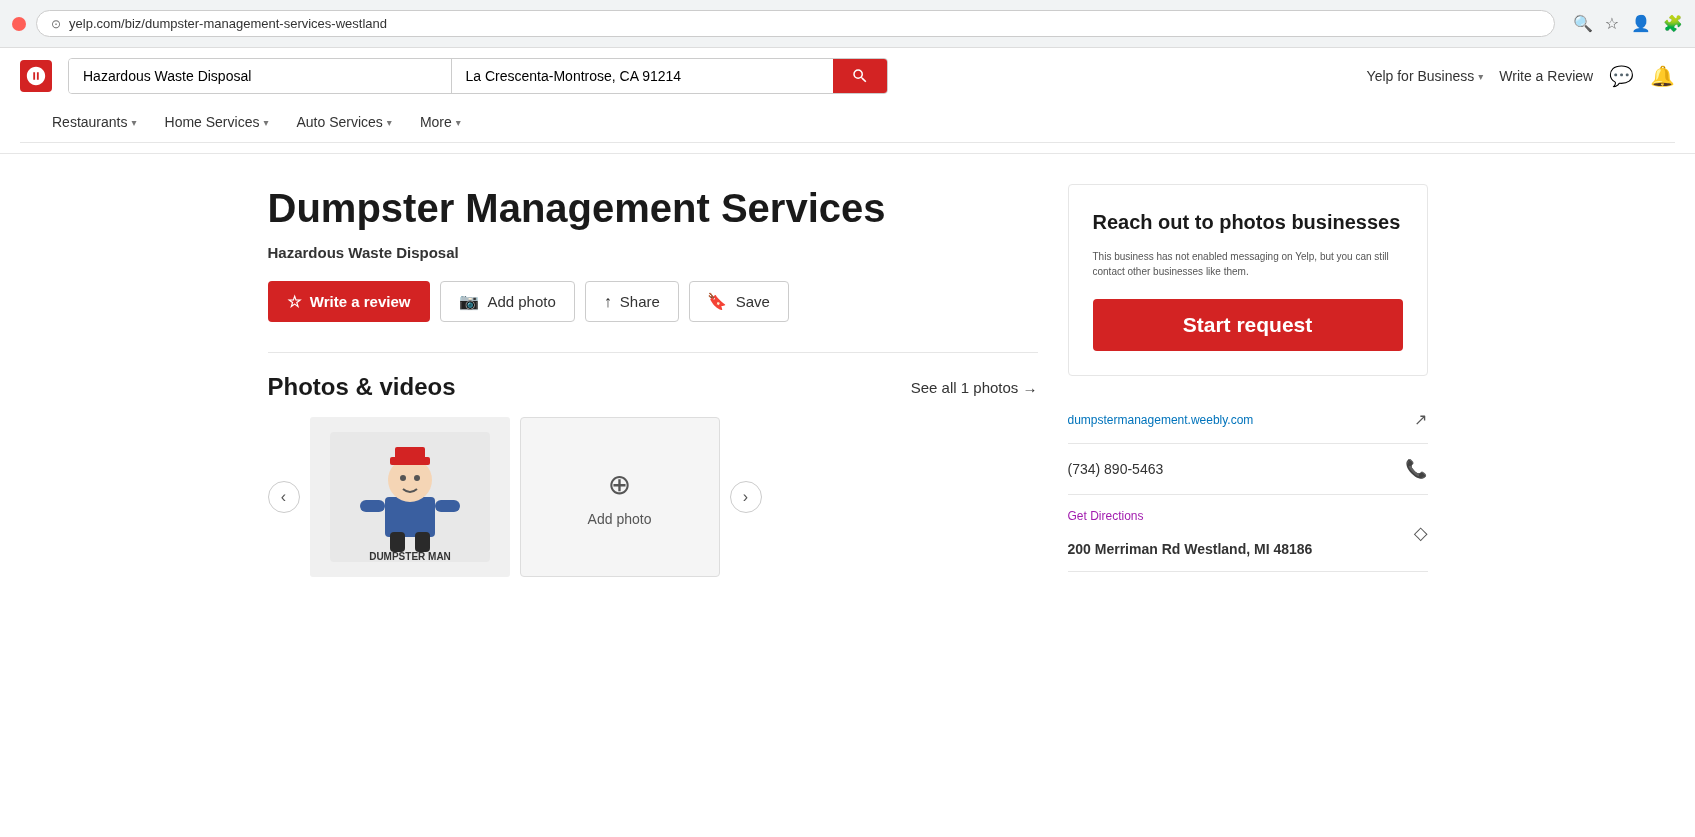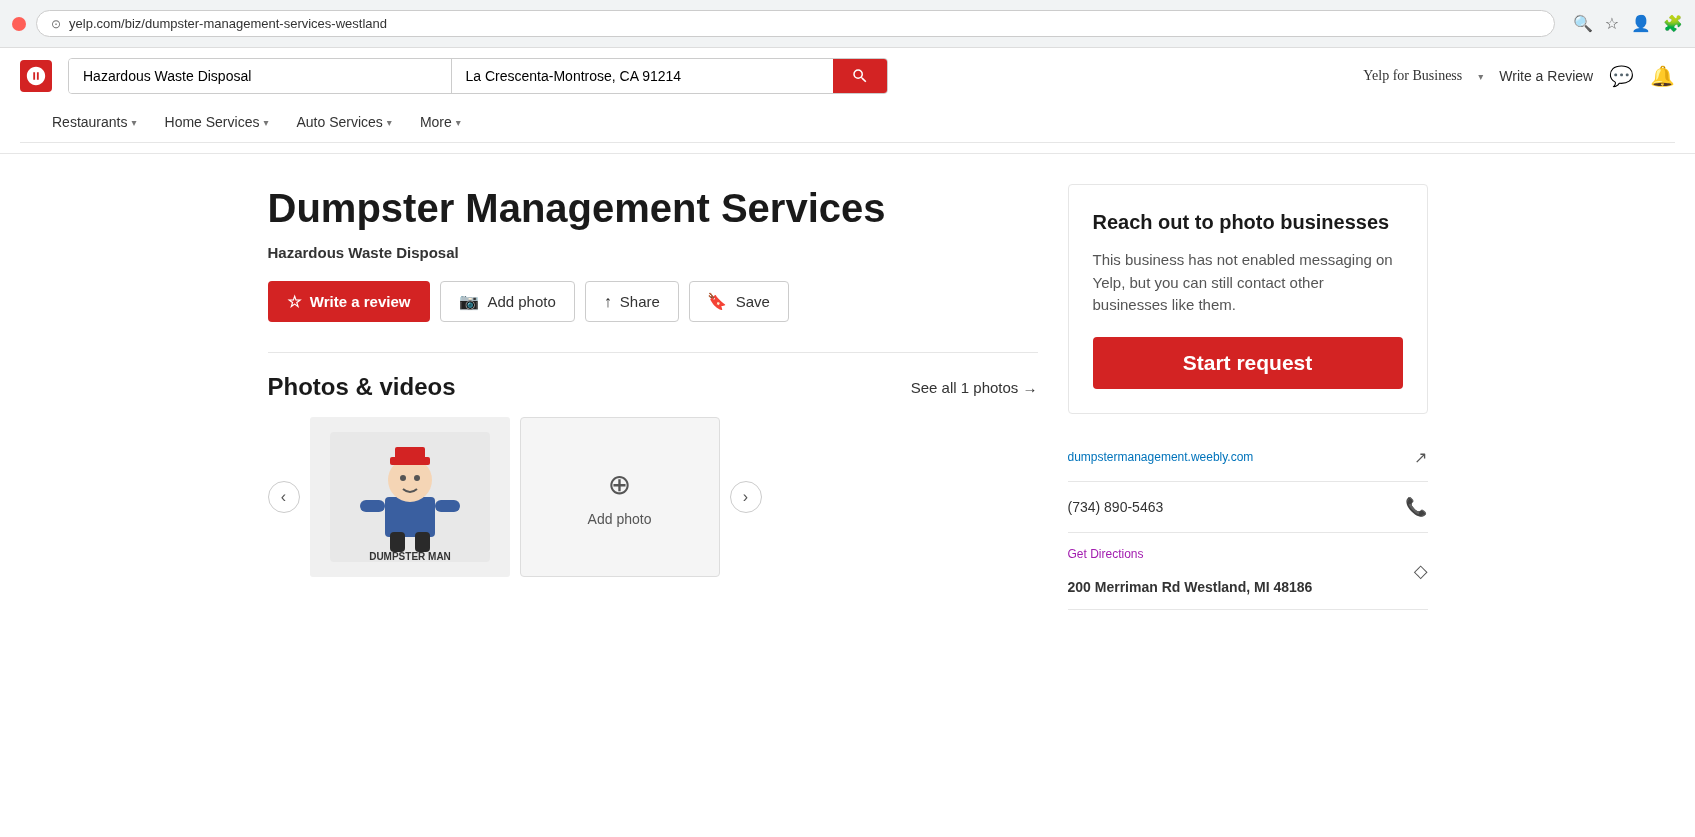--- a/index.html
+++ b/index.html
@@ -91,21 +91,21 @@
       display: flex;
       align-items: center;
       gap: 16px;
       margin-left: auto;
     }
     .yelp-for-business {
       font-size: 14px;
       color: #333;
       cursor: pointer;
       white-space: nowrap;
-      display: flex; align-items: center; gap: 16px; font-family: Liberation Serif, serif;
+      display: flex; align-items: center; gap: 4px;
     }
     .write-review-link {
       font-size: 14px;
       color: #333;
       cursor: pointer;
       white-space: nowrap;
       font-weight: 500;
     }
     .header-icon { font-size: 20px; color: #555; cursor: pointer; }
 
@@ -265,21 +265,21 @@
       margin-bottom: 20px;
     }
     .sidebar-title {
       font-size: 20px;
       font-weight: 700;
       color: #1a1a1a;
       margin-bottom: 14px;
       line-height: 1.3;
     }
     .sidebar-desc {
-      font-size: 15px;
+      font-size: 10px;
       color: #555;
       line-height: 1.5;
       margin-bottom: 20px;
     }
     .btn-start-request {
       background: #d32323;
       color: white;
       border: none;
       border-radius: 4px;
       padding: 14px;
@@ -461,21 +461,21 @@
       </div>
 
       <button class="photo-nav">›</button>
     </div>
 
   </div>
 
   <div class="sidebar">
 
     <div class="sidebar-card">
-      <h2 class="sidebar-title">Reach out to photo businesses</h2>
+      <h2 class="sidebar-title">Reach out to photos businesses</h2>
       <p class="sidebar-desc">This business has not enabled messaging on Yelp, but you can still contact other businesses like them.</p>
       <button class="btn-start-request">Start request</button>
     </div>
 
     <div class="sidebar-link-item">
       <a class="sidebar-link" href="#">dumpstermanagement.weebly.com</a>
       <span class="sidebar-external-icon">↗</span>
     </div>
 
     <div class="sidebar-link-item">

